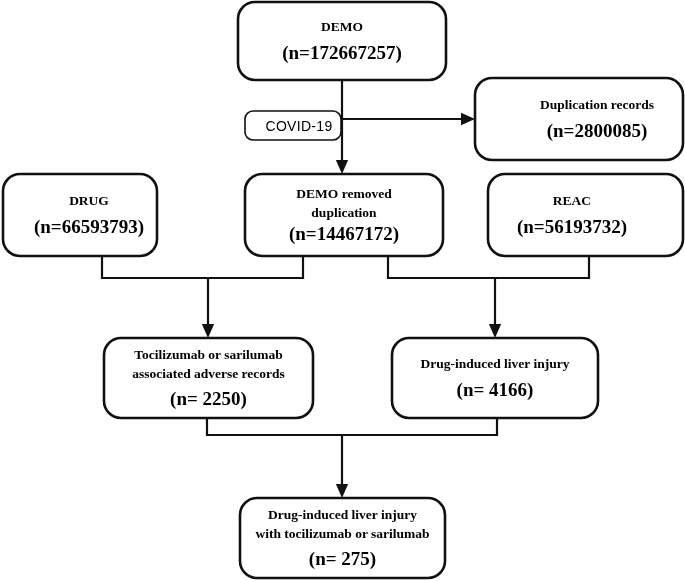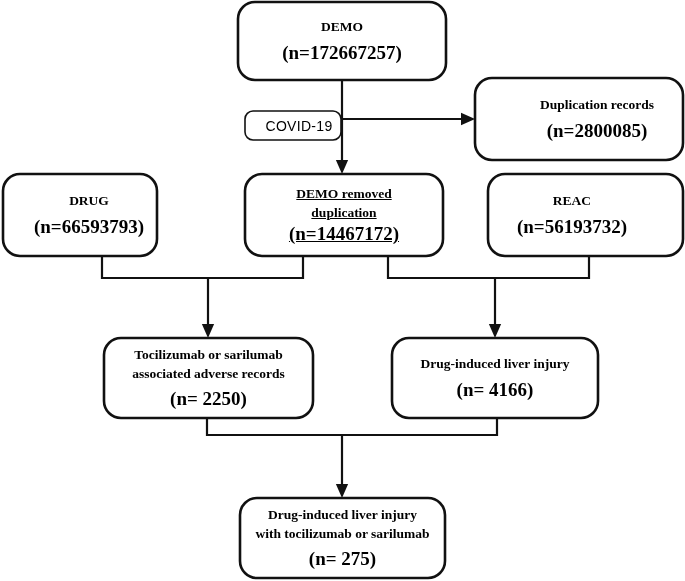--- a/index.html
+++ b/index.html
@@ -121,21 +121,21 @@
     <span class="gap-sm"></span>
     <span class="ln t-n">(n=2800085)</span>
   </div>
 
   <div class="node-label" style="left:3px; top:174px; width:172px; height:82px;border-radius:13px;">
     <span class="ln t-main">DRUG</span>
     <span class="gap-sm"></span>
     <span class="ln t-n">(n=66593793)</span>
   </div>
 
-  <div class="node-label" style="left:245px; top:174px; width:198px; height:82px;text-decoration:underline;">
+  <div class="node-label" style="left:245px; top:174px; width:198px; height:82px;">
     <span class="ln t-main">DEMO removed</span>
     <span class="gap-xs"></span>
     <span class="ln t-main">duplication</span>
     <span class="gap-xs"></span>
     <span class="ln t-n">(n=14467172)</span>
   </div>
 
   <div class="node-label" style="left:488px; top:174px; width:168px; height:82px;">
     <span class="ln t-main">REAC</span>
     <span class="gap-sm"></span>

